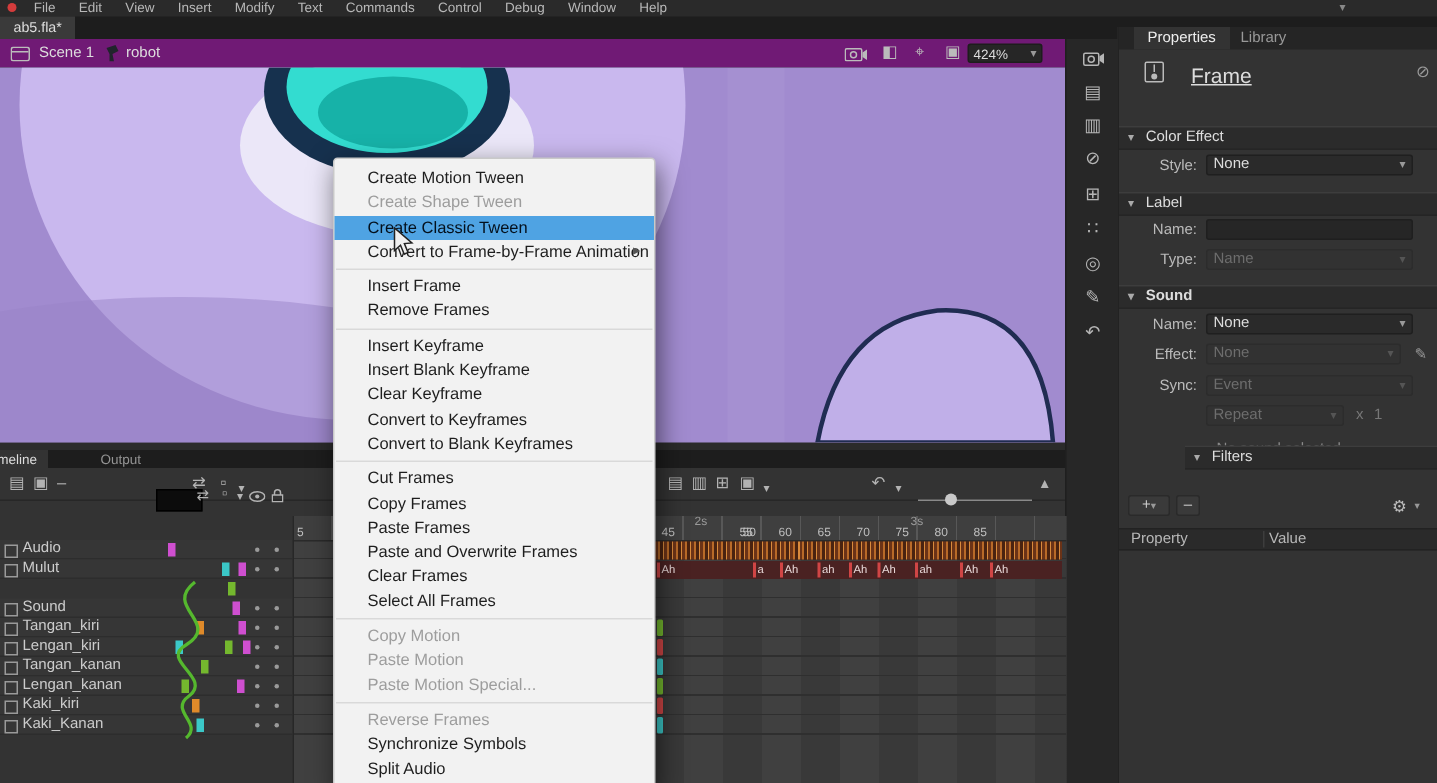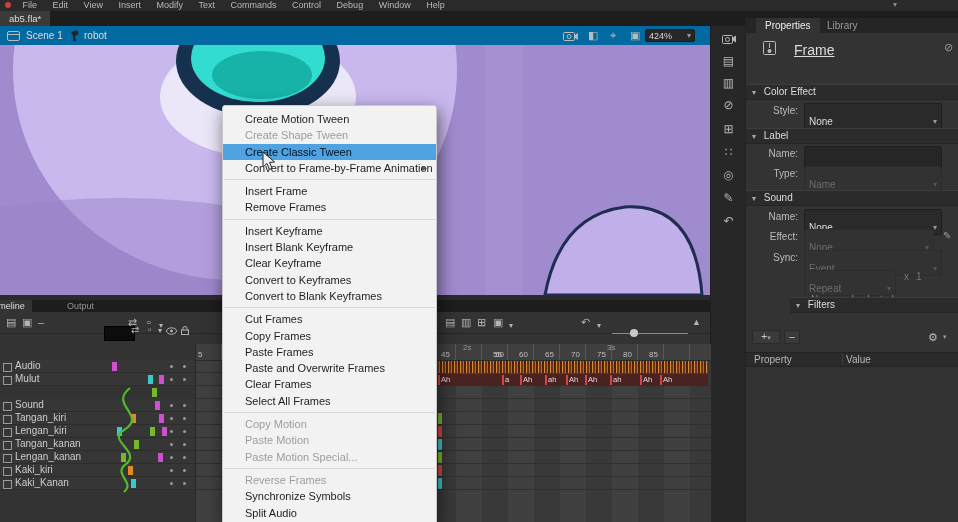--- a/index.html
+++ b/index.html
@@ -12,21 +12,21 @@
            font-size:9px;color:#b8b8b8;white-space:nowrap;}
   .menubar .mitem{display:inline-block;margin-right:13px;line-height:11px;}
   .recdot{position:absolute;left:5px;top:2px;width:6px;height:6px;border-radius:50%;background:#d43c3c;}
 
   
   .tabbar{position:absolute;left:0;top:11px;width:958px;height:15px;background:#1d1d1d;}
   .doctab{position:absolute;left:0;top:0;height:15px;background:#3a3a3a;color:#ddd;
           font-size:9.5px;line-height:15px;padding:0 9px;}
 
   
-  .editbar{position:absolute;left:0;top:26px;width:710px;height:19px;background:#0369a1;font-size:10px;text-decoration:underline;}
+  .editbar{position:absolute;left:0;top:26px;width:710px;height:19px;background:#701a75;font-size:10px;text-decoration:underline;}
   .editbar .crumb{position:absolute;top:0;line-height:19px;color:#ddd;}
   .zoombox{position:absolute;left:645px;top:3px;width:50px;height:13px;background:#262626;
            border:1px solid #1d1d1d;border-radius:2px;color:#ddd;font-size:9px;line-height:12px;
            padding:0 3px;box-sizing:border-box;}
   .zoombox .cv{float:right;color:#999;font-size:8px;}
   .ebicon{position:absolute;top:3px;color:#bbb;font-size:11px;line-height:13px;}
 
   
   .stage{position:absolute;left:0;top:45px;width:710px;height:250px;overflow:hidden;}
 
@@ -96,21 +96,21 @@
   .ptab.active{background:#333;color:#eee;}
   .ptab.inactive{color:#999;}
   .objrow{position:absolute;left:0;top:20px;width:213px;height:22px;}
   .objlabel{position:absolute;left:48px;top:4px;color:#ddd;font-size:14px;text-decoration:underline;}
   .psec{position:absolute;left:0;width:213px;height:14px;background:#2b2b2b;
         border-top:1px solid #3d3d3d;border-bottom:1px solid #252525;color:#ddd;line-height:14px;}
   .psec .tri{margin:0 5px 0 6px;font-size:8px;color:#aaa;}
   .prow{position:absolute;left:0;width:213px;height:15px;color:#bbb;}
   .plabel{position:absolute;left:0;top:0;width:52px;text-align:right;line-height:15px;}
   .pfield{position:absolute;left:58px;top:0;width:138px;height:14px;background:#2a2a2a;
-          border:1px solid #1f1f1f;border-radius:2px;line-height:12px;padding:12px 4px;
+          border:1px solid #1f1f1f;border-radius:2px;line-height:12px;padding:0 4px;
           color:#ddd;box-sizing:border-box;}
   .pfield .cv{float:right;color:#999;font-size:8px;}
   .pfield.dis{background:#323232;border-color:#2c2c2c;color:#6d6d6d;}
   .pfield.dis .cv{color:#555;}
   .emptymsg{position:absolute;left:0;width:213px;text-align:center;color:#8a8a8a;}
   .fbtn{position:absolute;top:0;height:14px;background:#3a3a3a;border:1px solid #2a2a2a;
         border-radius:2px;color:#ccc;line-height:12px;text-align:center;box-sizing:border-box;}
   .ftable{position:absolute;left:0;width:213px;height:13px;background:#2a2a2a;
           border-top:1px solid #222;border-bottom:1px solid #222;color:#b8b8b8;line-height:13px;}
   .ftable .col2{position:absolute;left:100px;top:0;}
@@ -420,21 +420,21 @@
       <input class="pfield" style="background: rgb(38, 38, 38);" value="">
     </div>
     <div class="prow" style="top:148px;">
       <span class="plabel">Type:</span>
       <div class="pfield dis">
         <span>Name</span>
         <span class="cv">▾</span>
       </div>
     </div>
 
-    <div class="psec" style="top:172px;">
+    <div class="psec" style="top:172px;font-weight:bold;">
       <span class="tri">▾</span>
       <span>Sound</span>
     </div>
     <div class="prow" style="top:191px;">
       <span class="plabel">Name:</span>
       <div class="pfield">
         <span>None</span>
         <span class="cv">▾</span>
       </div>
     </div>

